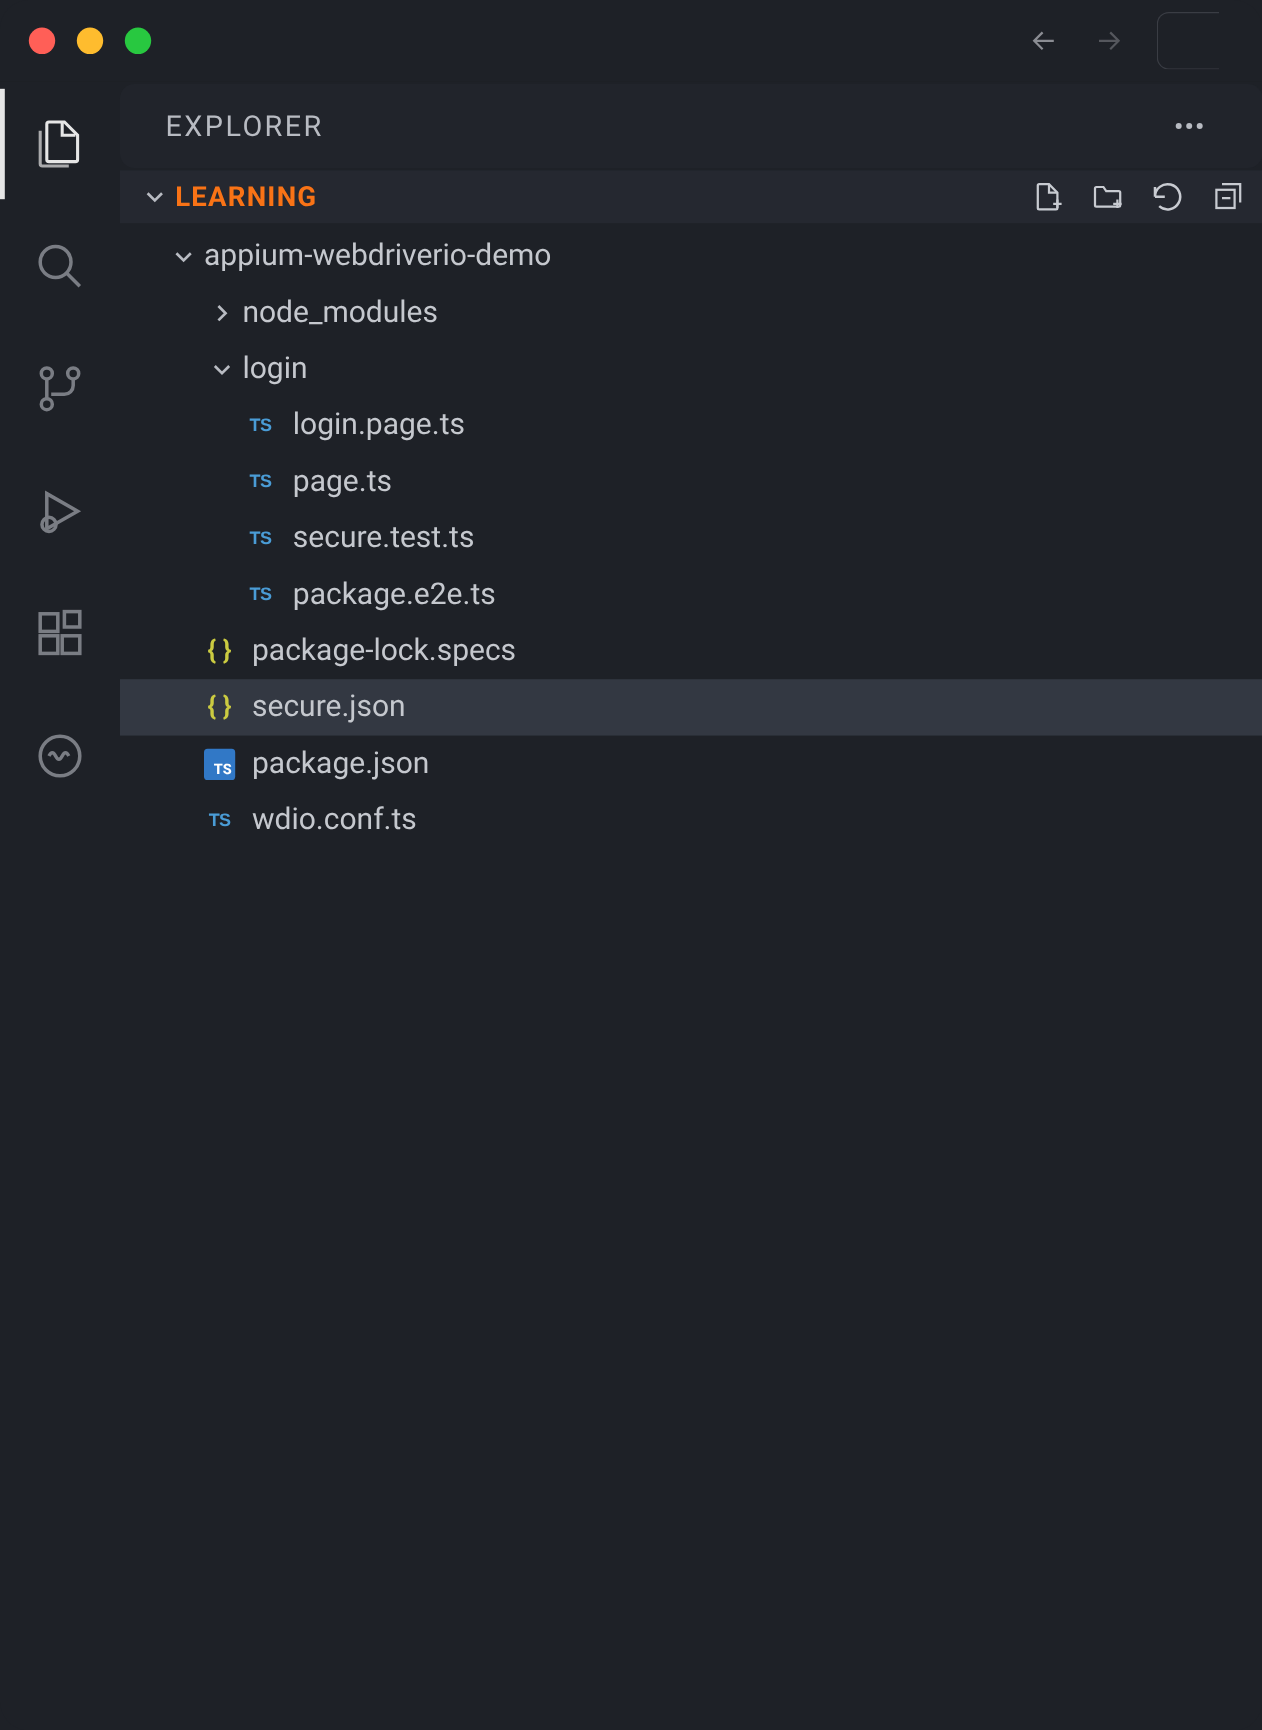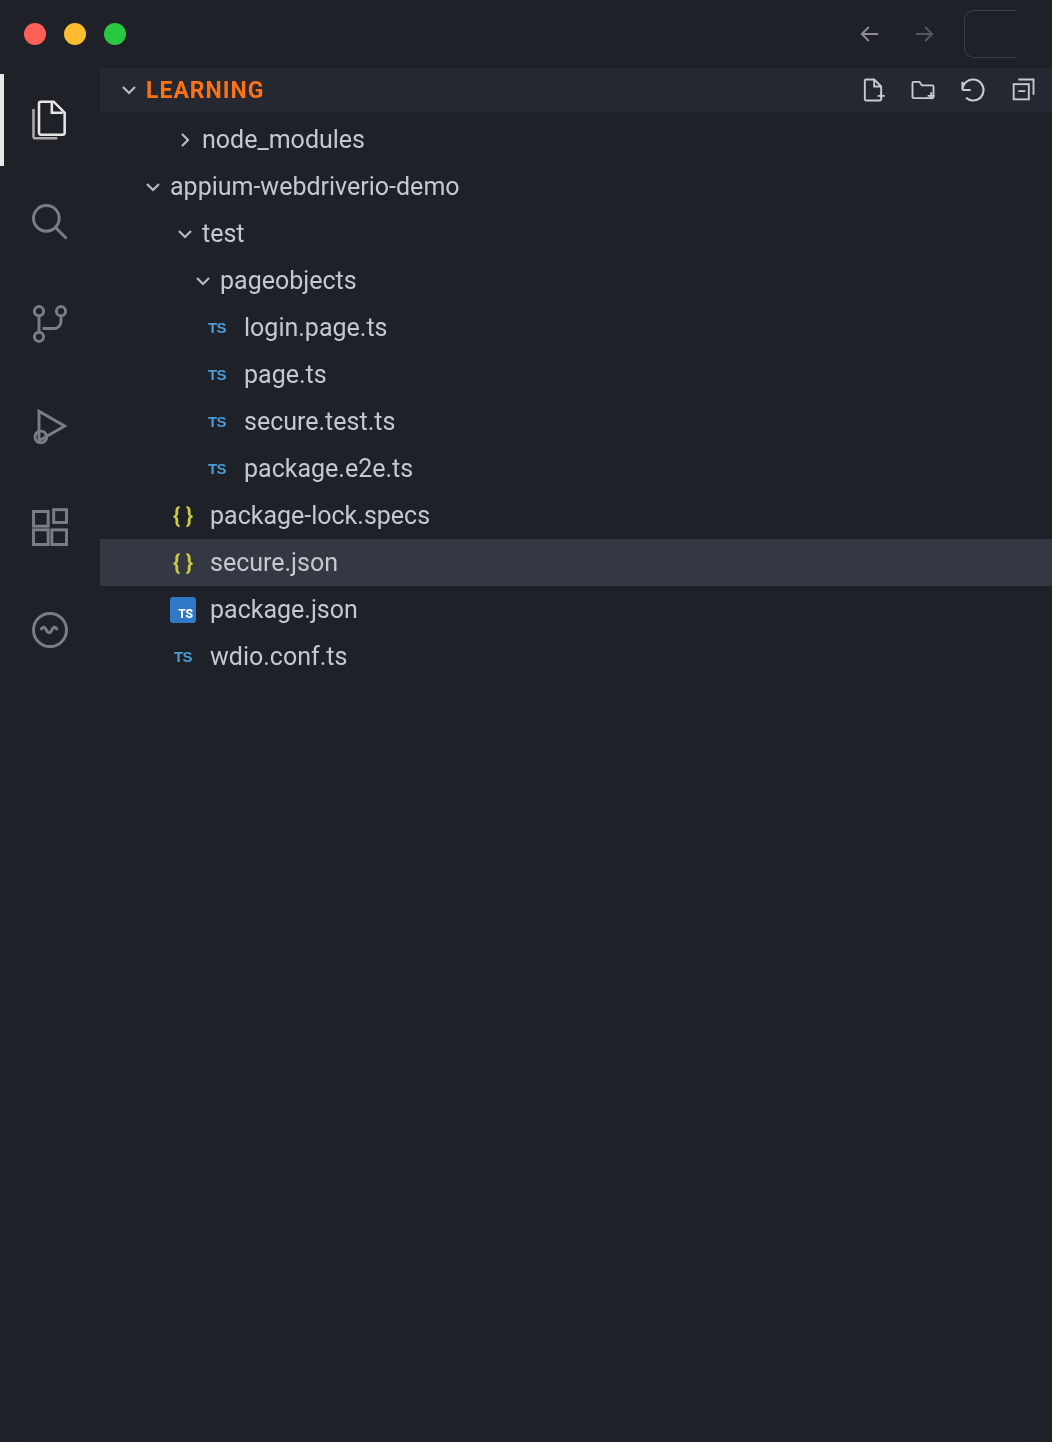--- a/index.html
+++ b/index.html
@@ -216,20 +216,32 @@
     </div>
     <div class="activity-item">
       <svg width="44" height="44" viewBox="0 0 24 24" fill="none" stroke="currentColor" stroke-width="1.6">
           <circle cx="12" cy="12" r="9"></circle>
           <path d="M7 12c1-2 2-2 3 0s2 2 3 0 2-2 3 0"></path>
         </svg>
     </div>
   </div>
 
   <div class="sidebar">
+    <div class="panel-header">
+      <span class="panel-title">EXPLORER</span>
+      <div class="panel-actions">
+        <span class="panel-action-btn">
+          <svg width="30" height="30" viewBox="0 0 24 24" fill="currentColor">
+              <circle cx="5" cy="12" r="2"></circle>
+              <circle cx="12" cy="12" r="2"></circle>
+              <circle cx="19" cy="12" r="2"></circle>
+            </svg>
+        </span>
+      </div>
+    </div>
 
     <div class="section-header">
       <span class="twisty">
         <svg width="24" height="24" viewBox="0 0 24 24" fill="none" stroke="currentColor" stroke-width="2.2">
             <path d="M6 9l6 6 6-6"></path>
           </svg>
       </span>
       <span class="section-title">LEARNING</span>
       <div class="section-actions">
         <span class="section-action-btn">
@@ -254,59 +266,49 @@
               <rect x="4" y="7" width="13" height="13"></rect>
               <path d="M8 3h13v13M8 13h6"></path>
             </svg>
         </span>
       </div>
     </div>
 
     <div class="tree">
 
       <div class="tree-row">
-        <span class="indent guide" style="width:18px;margin-left:50px;"></span>
-        <span class="twisty">
-            <svg width="24" height="24" viewBox="0 0 24 24" fill="none" stroke="currentColor" stroke-width="2.2">
-              <path d="M9 6l6 6-6 6"></path>
-            </svg>
-          </span>
-        <span>node_modules</span>
-      </div>
-
-      <div class="tree-row">
         <span class="indent" style="width:36px;"></span>
         <span class="twisty">
             <svg width="24" height="24" viewBox="0 0 24 24" fill="none" stroke="currentColor" stroke-width="2.2">
               <path d="M6 9l6 6 6-6"></path>
             </svg>
           </span>
         <span>appium-webdriverio-demo</span>
       </div>
 
       <div class="tree-row">
         <span class="indent guide" style="width:18px;margin-left:50px;"></span>
         <span class="twisty">
             <svg width="24" height="24" viewBox="0 0 24 24" fill="none" stroke="currentColor" stroke-width="2.2">
-              <path d="M6 9l6 6 6-6"></path>
-            </svg>
-          </span>
-        <span>test</span>
-      </div>
-
-      <div class="tree-row">
-        <span class="indent guide" style="width:18px;margin-left:50px;"></span>
-        <span class="indent guide" style="width:18px;"></span>
+              <path d="M9 6l6 6-6 6"></path>
+            </svg>
+          </span>
+        <span>node_modules</span>
+      </div>
+
+      <div class="tree-row">
+        <span class="indent guide" style="width:18px;margin-left:50px;"></span>
         <span class="twisty">
             <svg width="24" height="24" viewBox="0 0 24 24" fill="none" stroke="currentColor" stroke-width="2.2">
               <path d="M6 9l6 6 6-6"></path>
             </svg>
           </span>
-        <span>pageobjects</span>
-      </div>
+        <span>login</span>
+      </div>
+
 
       <div class="tree-row">
         <span class="indent guide" style="width:18px;margin-left:50px;"></span>
         <span class="indent guide" style="width:34px;"></span>
         <span class="file-icon">
             <span class="ts-badge">TS</span>
           </span>
         <span>login.page.ts</span>
       </div>
 

